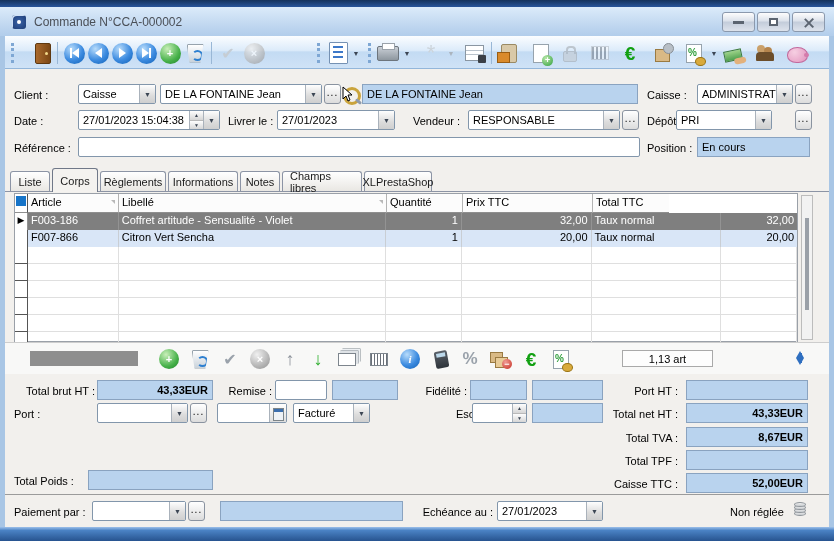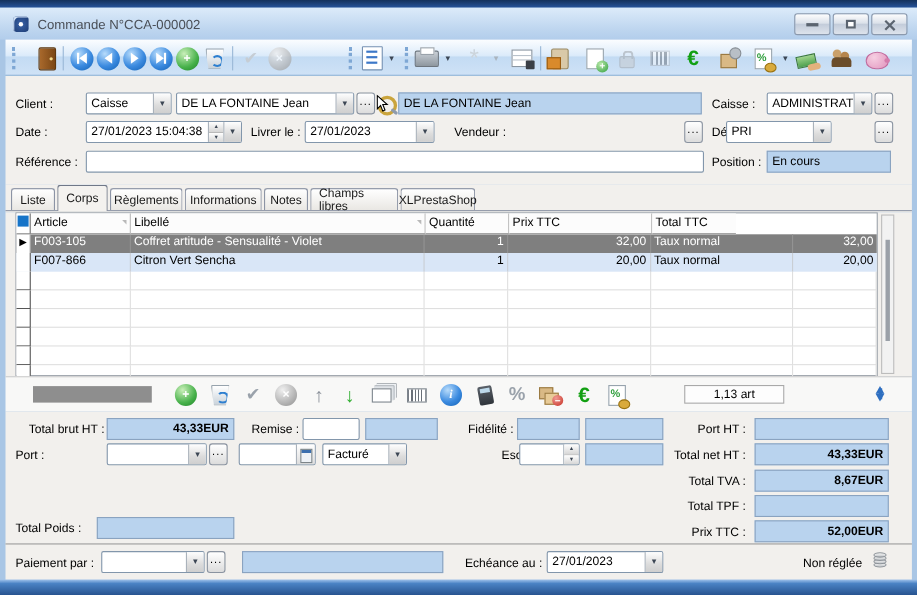--- a/index.html
+++ b/index.html
@@ -325,23 +325,27 @@
         <span>▼</span>
       </span>
     <span class="dd">▼</span>
   </div>
   <div class="lbl" style="left:228px;top:115px;">Livrer le :</div>
   <div class="combo" style="left:277px;top:110px;width:118px;">
     <span class="val">27/01/2023</span>
     <span class="dd">▼</span>
   </div>
   <div class="lbl" style="left:413px;top:115px;">Vendeur :</div>
+  <div class="combo" style="left:468px;top:110px;width:152px;">
+    <span class="val">RESPONSABLE</span>
+    <span class="dd">▼</span>
+  </div>
   <div class="dots" style="left:622px;top:110px;">...</div>
   <div class="lbl" style="left:647px;top:115px;">Dépôt :</div>
-  <div class="combo" style="left:660px;top:110px;width:96px;">
+  <div class="combo" style="left:676px;top:110px;width:96px;">
     <span class="val">PRI</span>
     <span class="dd">▼</span>
   </div>
   <div class="dots" style="left:795px;top:110px;">...</div>
 
   <div class="lbl" style="left:14px;top:142px;">Référence :</div>
   <input class="tinput" style="left: 78px; top: 137px; width: 562px;" value="">
   <div class="lbl" style="left:647px;top:142px;">Position :</div>
   <div class="bluef" style="left:697px;top:137px;width:113px;">En cours</div>
 
@@ -362,21 +366,21 @@
           <div class="bluesq"></div>
         </div>
       <div class="hcell c1"><span>Article</span><i class="sort"></i></div>
       <div class="hcell c2"><span>Libellé</span><i class="sort"></i></div>
       <div class="hcell c3" style="text-align:left;">Quantité</div>
       <div class="hcell c4" style="text-align:left;">Prix TTC</div>
       <div class="hcell c6" style="text-align:left;">Total TTC</div>
     </div>
     <div class="trow sel">
       <div class="cell c0"><span>▶</span></div>
-      <div class="cell c1">F003-105</div>
+      <div class="cell c1">F003-186</div>
       <div class="cell c2">Coffret artitude - Sensualité - Violet</div>
       <div class="cell c3">1</div>
       <div class="cell c4">32,00</div>
       <div class="cell c5">Taux normal</div>
       <div class="cell c6">32,00</div>
     </div>
     <div class="trow altr">
       <div class="cell c0"></div>
       <div class="cell c1">F007-866</div>
       <div class="cell c2">Citron Vert Sencha</div>
@@ -553,21 +557,21 @@
 
   <div class="lbl r" style="left:608px;top:432px;width:70px;">Total TVA :</div>
   <div class="bluef bold" style="left:686px;top:427px;width:122px;">8,67EUR</div>
 
   <div class="lbl r" style="left:608px;top:455px;width:70px;">Total TPF :</div>
   <div class="bluef" style="left:686px;top:450px;width:122px;"></div>
 
   <div class="lbl" style="left:14px;top:475px;">Total Poids :</div>
   <div class="bluef" style="left:88px;top:470px;width:125px;"></div>
 
-  <div class="lbl r" style="left:608px;top:478px;width:70px;">Prix TTC :</div>
+  <div class="lbl r" style="left:608px;top:478px;width:70px;">Caisse TTC :</div>
   <div class="bluef bold" style="left:686px;top:473px;width:122px;">52,00EUR</div>
 
   <div class="divider"></div>
   <div class="lbl" style="left:14px;top:506px;">Paiement par :</div>
   <div class="combo" style="left:92px;top:501px;width:94px;">
     <span class="val"></span>
     <span class="dd">▼</span>
   </div>
   <div class="dots" style="left:188px;top:501px;">...</div>
   <div class="bluef" style="left:220px;top:501px;width:183px;"></div>

